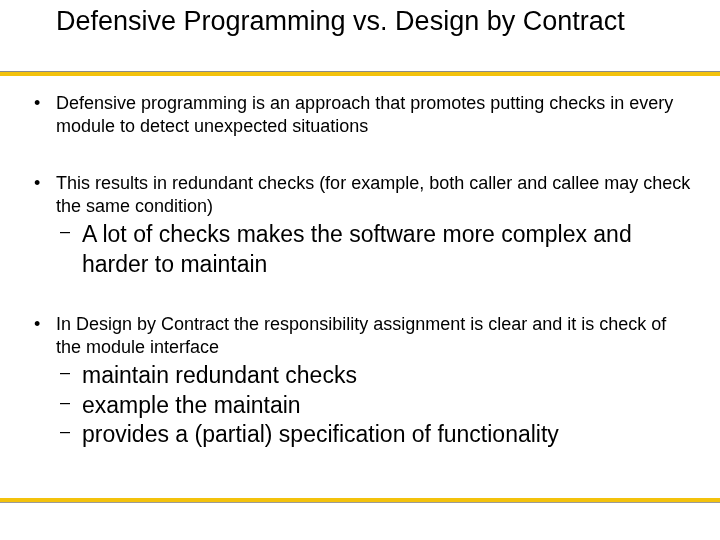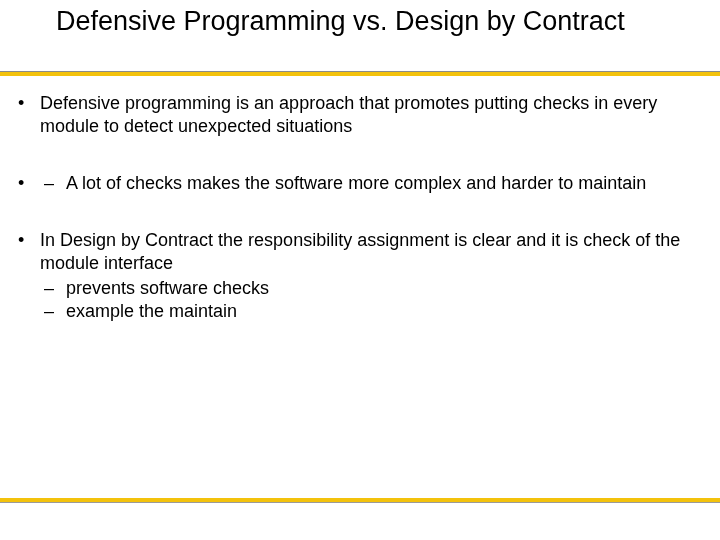--- a/index.html
+++ b/index.html
@@ -4,27 +4,27 @@
 <style>
   * { margin: 0; padding: 0; box-sizing: border-box; }
   html, body { width: 720px; height: 540px; background: #fff; font-family: Arial, Helvetica, sans-serif; color: #000; }
   .slide { position: relative; width: 720px; height: 540px; overflow: hidden; }
   .title-area { padding: 6px 40px 2px 56px; }
   .title { font-size: 27px; font-weight: 400; line-height: 1.18; color: #000; }
   .rule-top { position: absolute; left: 0; top: 72px; width: 100%; height: 4px; background: #f3c20c; }
   .rule-top-bg { position: absolute; left: 0; top: 71px; width: 100%; height: 1px; background: #8a8a8a; }
   .rule-bottom-bg { position: absolute; left: 0; bottom: 38px; width: 100%; height: 4px; background: #f3c20c; }
   .rule-bottom-sh { position: absolute; left: 0; bottom: 37px; width: 100%; height: 1px; background: #9a9a9a; }
-  .content { position: absolute; top: 92px; left: 0; right: 0; padding: 0 28px 0 12px; }
+  .content { position: absolute; top: 92px; left: 0; right: 0; padding: 0 28px 0 28px; }
   ul.lvl1 { list-style: none; }
   ul.lvl1 > li { position: relative; padding-left: 28px; font-size: 18px; line-height: 1.28; margin-bottom: 34px; }
   ul.lvl1 > li:last-child { margin-bottom: 0; }
   ul.lvl1 > li::before { content: "•"; position: absolute; left: 6px; top: 0; font-size: 18px; }
   ul.lvl2 { list-style: none; margin-top: 2px; }
-  ul.lvl2 > li { position: relative; padding-left: 26px; font-size: 18px; line-height: 1.28; }
+  ul.lvl2 > li { position: relative; padding-left: 26px; font-size: 23px; line-height: 1.28; }
   ul.lvl2 > li::before { content: "–"; position: absolute; left: 4px; top: 0; font-size: 18px; }
 </style>
 </head>
 <body>
 <div class="slide">
 
   <div class="title-area">
     <h1 class="title">Defensive Programming vs. Design by Contract</h1>
   </div>
 
@@ -32,35 +32,39 @@
   <div class="rule-top"></div>
 
   <div class="content">
     <ul class="lvl1">
 
       <li>
         <span>Defensive programming is an approach that promotes putting checks in every module to detect unexpected situations</span>
       </li>
 
       <li>
+        <span>This results in redundant checks (for example, both caller and callee may check the same condition)</span>
         <ul class="lvl2">
           <li>
             <span>A lot of checks makes the software more complex and  harder to maintain</span>
           </li>
         </ul>
       </li>
 
       <li>
         <span>In Design by Contract the responsibility assignment is clear and it is check of the module interface</span>
         <ul class="lvl2">
           <li>
-            <span>prevents software checks</span>
+            <span>maintain redundant checks</span>
           </li>
           <li>
             <span>example the maintain</span>
+          </li>
+          <li>
+            <span>provides a (partial) specification of functionality</span>
           </li>
         </ul>
       </li>
 
     </ul>
   </div>
 
   <div class="rule-bottom-bg"></div>
   <div class="rule-bottom-sh"></div>
 

